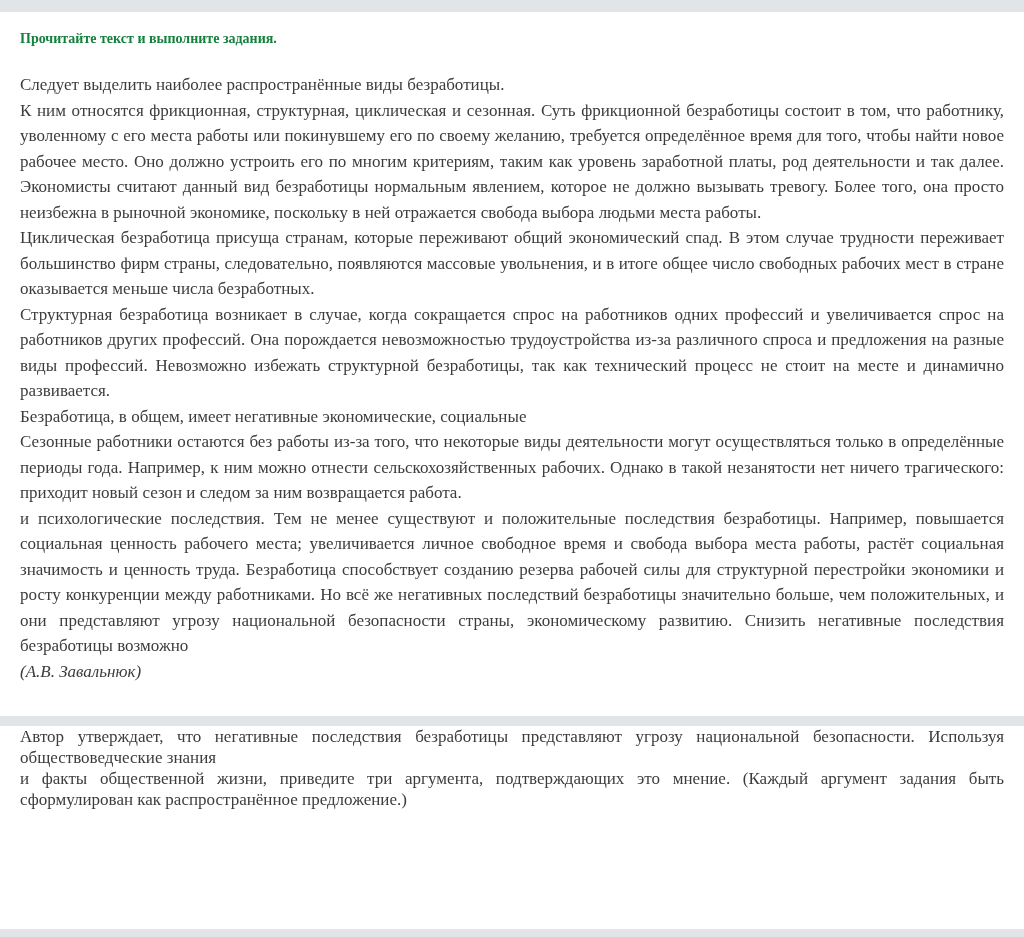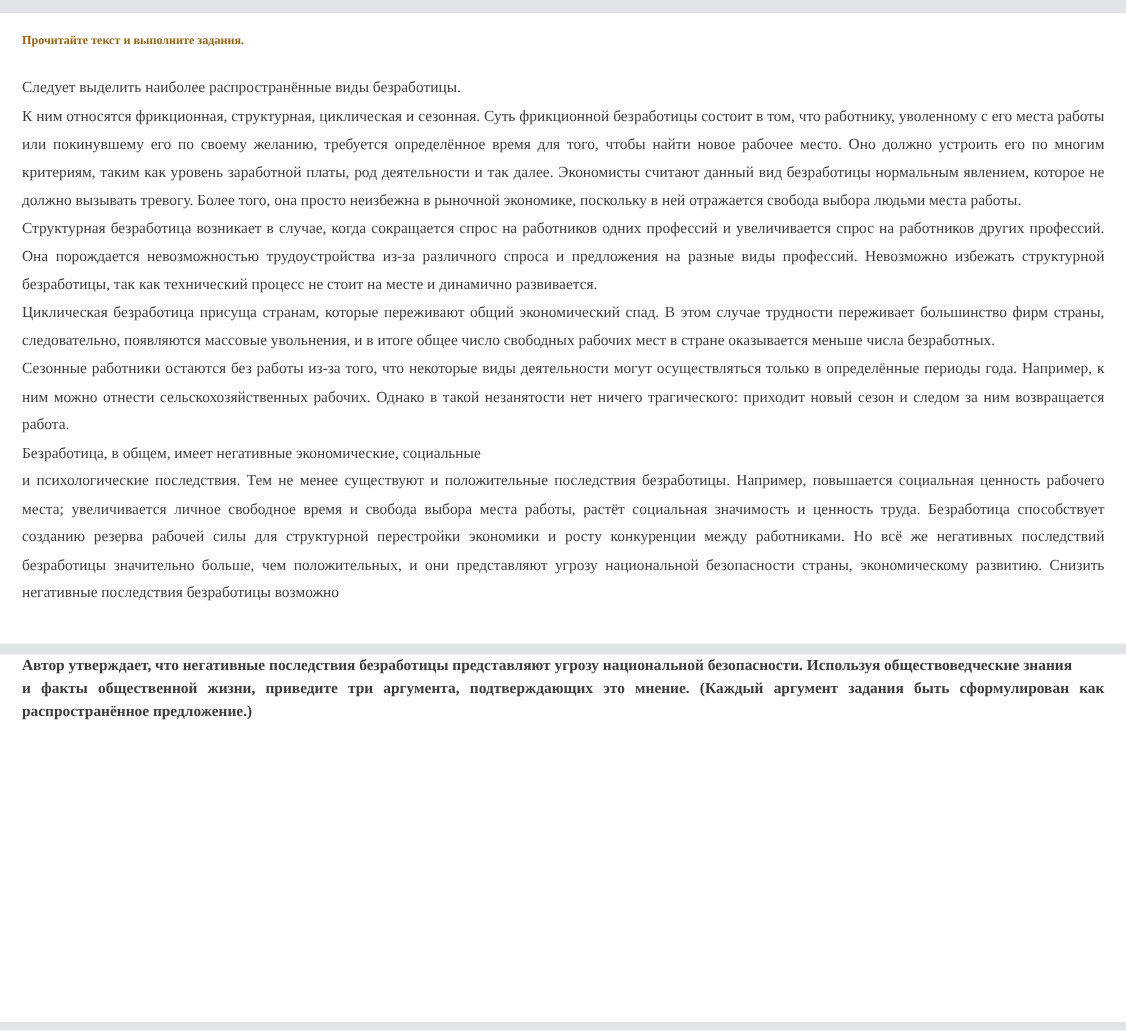--- a/index.html
+++ b/index.html
@@ -25,59 +25,59 @@
     position: absolute;
     left: 0;
     bottom: 0;
     height: 8px;
   }
   .card {
     padding: 0 20px;
   }
   .card.reading { padding-bottom: 32px; }
   .section-heading {
-    font-size: 11px;
+    font-size: 14px;
     font-weight: bold;
     margin: 19px 0 25px 0;
-    color: #a16207;
+    color: #15803d;
     font-family: Liberation Serif, serif;
   }
   .card.task .section-heading {
     margin: 21px 0 26px 0;
   }
   .text p {
     margin: 0;
-    font-size: 14px;
+    font-size: 17px;
     line-height: 25.5px;
     text-align: justify;
   }
   .card.task .text p {
     line-height: 21px;
-    font-weight: bold;
   }
   .text p.attribution {
     font-style: italic;
     text-align: left;
   }
 </style>
 </head>
 <body>
 
 <div class="bar top"></div>
 
 <section class="card reading">
   <h1 class="section-heading">Прочитайте текст и выполните задания.</h1>
   <div class="text">
     <p>Следует выделить наиболее распространённые виды безработицы.</p>
     <p>К ним относятся фрикционная, структурная, циклическая и сезонная. Суть фрикционной безработицы состоит в том, что работнику, уволенному с его места работы или покинувшему его по своему желанию, требуется определённое время для того, чтобы найти новое рабочее место. Оно должно устроить его по многим критериям, таким как уровень заработной платы, род деятельности и так далее. Экономисты считают данный вид безработицы нормальным явлением, которое не должно вызывать тревогу. Более того, она просто неизбежна в рыночной экономике, поскольку в ней отражается свобода выбора людьми места работы.</p>
+    <p>Циклическая безработица присуща странам, которые переживают общий экономический спад. В этом случае трудности переживает большинство фирм страны, следовательно, появляются массовые увольнения, и в итоге общее число свободных рабочих мест в стране оказывается меньше числа безработных.</p>
     <p>Структурная безработица возникает в случае, когда сокращается спрос на работников одних профессий и увеличивается спрос на работников других профессий. Она порождается невозможностью трудоустройства из-за различного спроса и предложения на разные виды профессий. Невозможно избежать структурной безработицы, так как технический процесс не стоит на месте и динамично развивается.</p>
-    <p>Циклическая безработица присуща странам, которые переживают общий экономический спад. В этом случае трудности переживает большинство фирм страны, следовательно, появляются массовые увольнения, и в итоге общее число свободных рабочих мест в стране оказывается меньше числа безработных.</p>
+    <p>Безработица, в общем, имеет негативные экономические, социальные</p>
     <p>Сезонные работники остаются без работы из-за того, что некоторые виды деятельности могут осуществляться только в определённые периоды года. Например, к ним можно отнести сельскохозяйственных рабочих. Однако в такой незанятости нет ничего трагического: приходит новый сезон и следом за ним возвращается работа.</p>
-    <p>Безработица, в общем, имеет негативные экономические, социальные</p>
     <p>и психологические последствия. Тем не менее существуют и положительные последствия безработицы. Например, повышается социальная ценность рабочего места; увеличивается личное свободное время и свобода выбора места работы, растёт социальная значимость и ценность труда. Безработица способствует созданию резерва рабочей силы для структурной перестройки экономики и росту конкуренции между работниками. Но всё же негативных последствий безработицы значительно больше, чем положительных, и они представляют угрозу национальной безопасности страны, экономическому развитию. Снизить негативные последствия безработицы возможно</p>
+    <p class="attribution">(А.В. Завальнюк)</p>
   </div>
 </section>
 
 <div class="bar divider"></div>
 
 <section class="card task">
   <div class="text">
     <p>Автор утверждает, что негативные последствия безработицы представляют угрозу национальной безопасности. Используя обществоведческие знания</p>
     <p>и факты общественной жизни, приведите три аргумента, подтверждающих это мнение. (Каждый аргумент задания быть сформулирован как распространённое предложение.)</p>
   </div>

